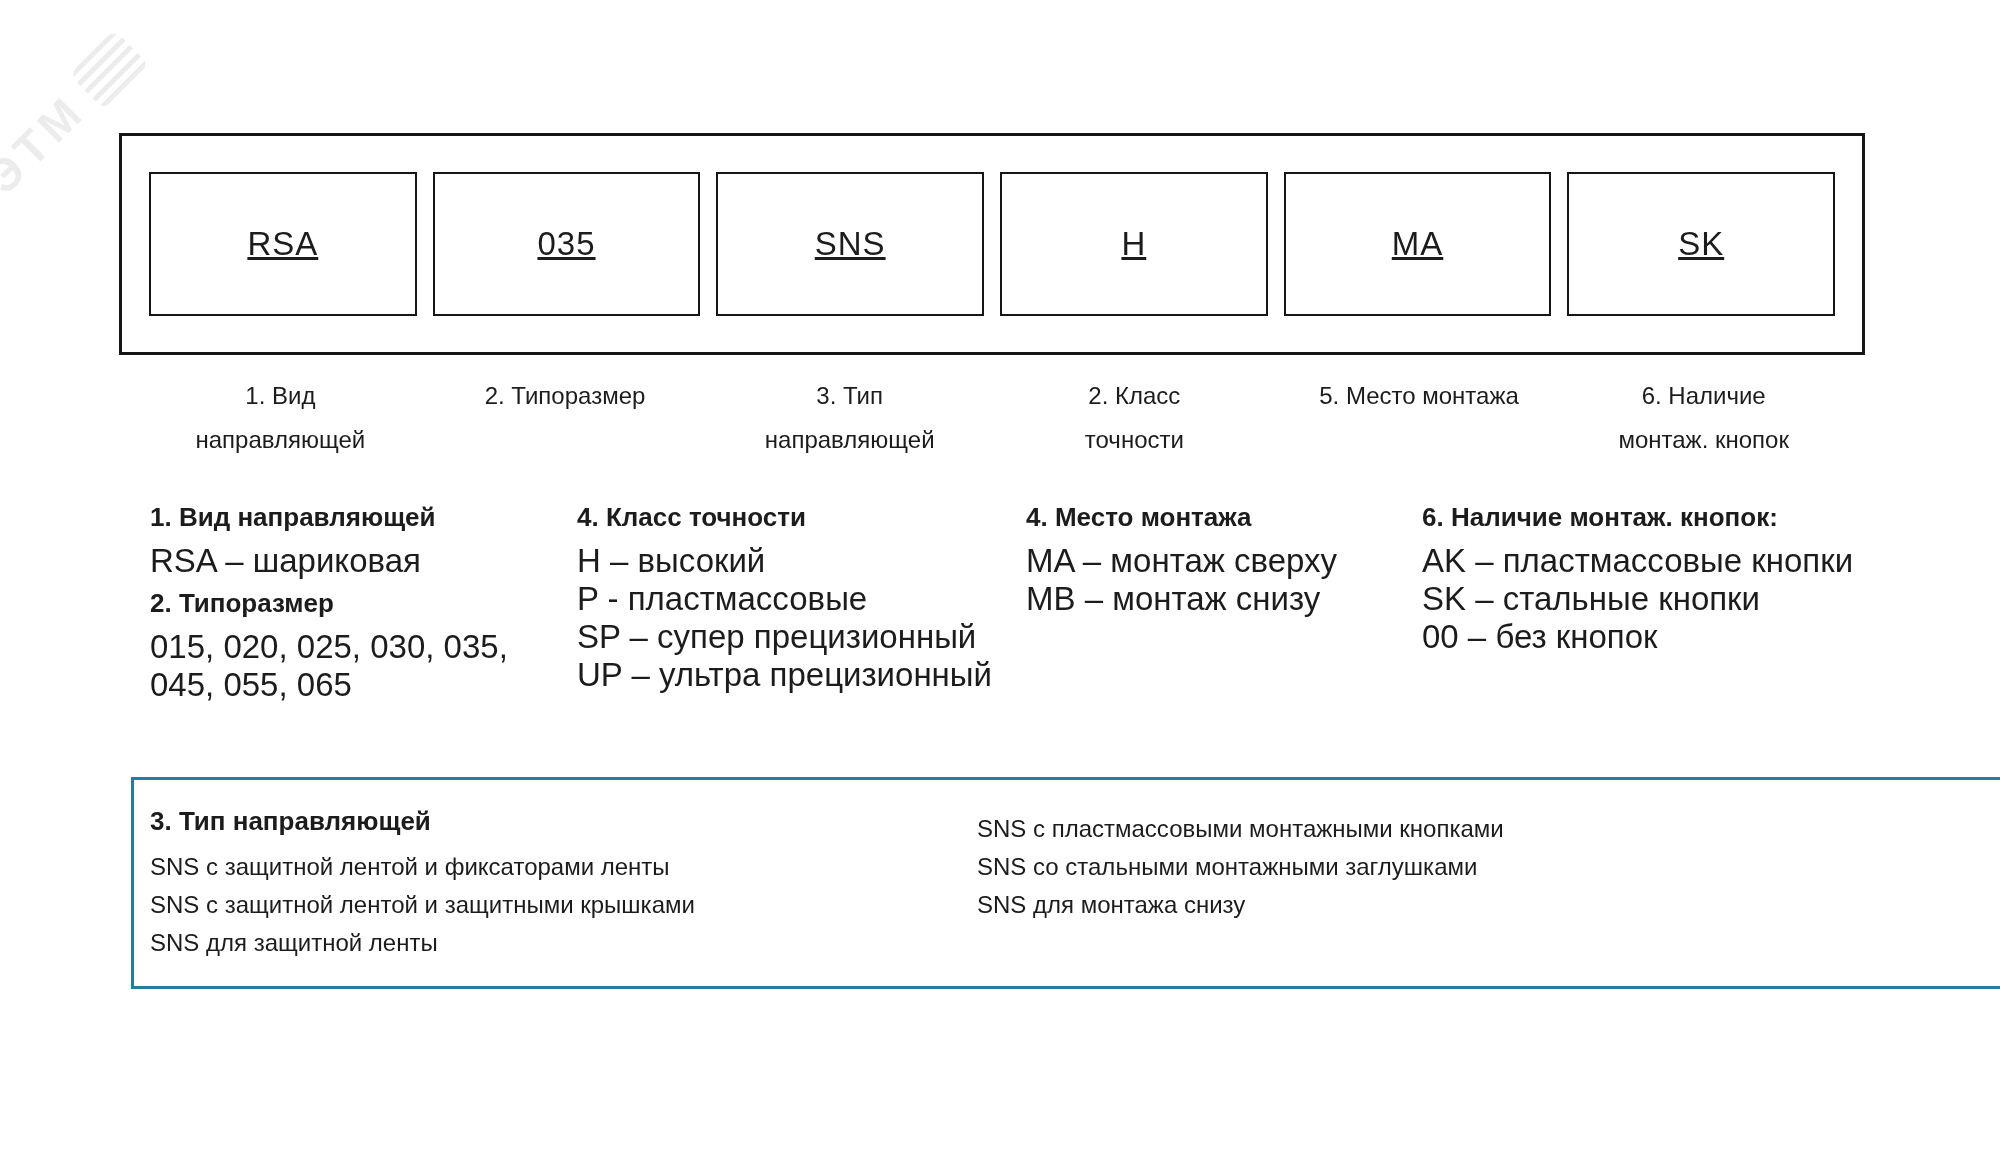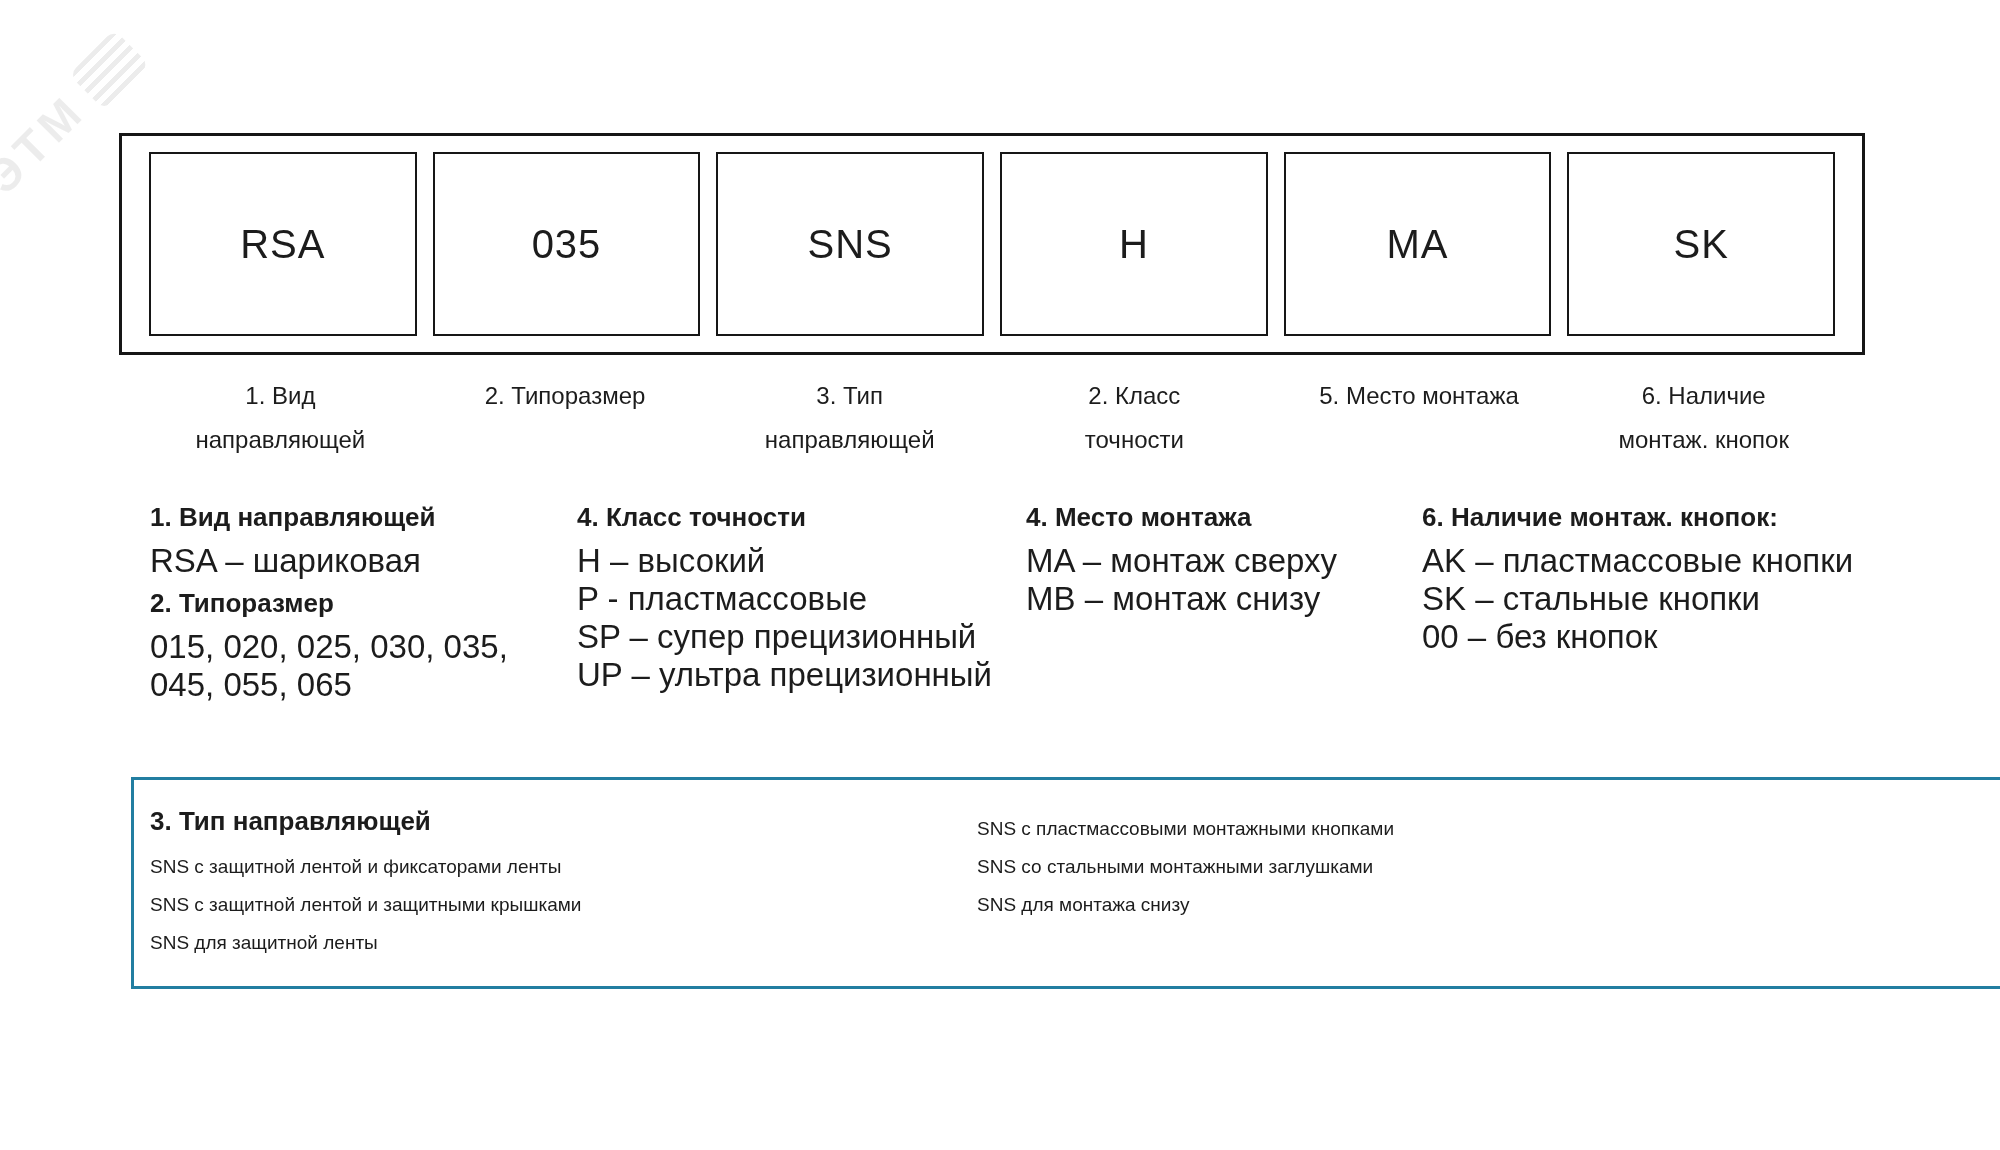--- a/index.html
+++ b/index.html
@@ -49,28 +49,29 @@
     height: 222px;
     border: 3px solid #161616;
     box-sizing: border-box;
     display: flex;
     align-items: center;
     gap: 16px;
     padding: 0 27px;
   }
   .code-box {
     flex: 1 0 0;
-    height: 184px;
+    height: 144px;
     border: 2px solid #161616;
     box-sizing: border-box;
     display: flex;
     align-items: center;
     justify-content: center;
-    font-size: 40px;
+    font-size: 33px;
     letter-spacing: 1px;
+    text-decoration: underline;
   }
 
   
   .label-row {
     position: absolute;
     left: 119px;
     top: 374px;
     width: 1746px;
     box-sizing: border-box;
     display: flex;
@@ -110,21 +111,21 @@
     box-sizing: border-box;
   }
   .type-left  { position: absolute; left: 16px;  top: 24px; }
   .type-right { position: absolute; left: 843px; top: 30px; }
   .type-heading {
     font-size: 26px;
     font-weight: bold;
     line-height: 34px;
     margin-bottom: 10px;
   }
-  .type-line { font-size: 19px; line-height: 38px; }
+  .type-line { font-size: 24px; line-height: 38px; }
 </style>
 </head>
 <body>
 
 <div class="canvas">
 
   <div class="watermark">
     <span class="wm-text">ЭТМ</span>
     <span class="wm-logo"></span>
   </div>

